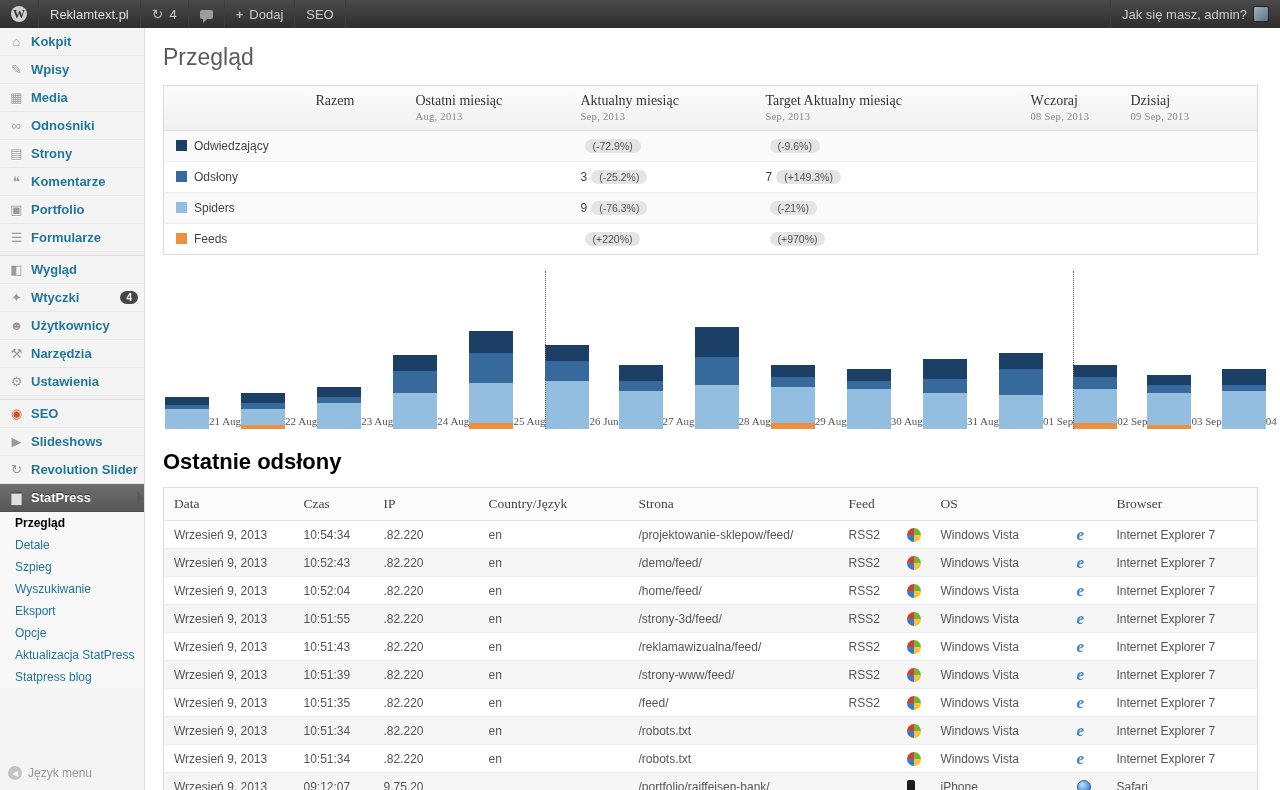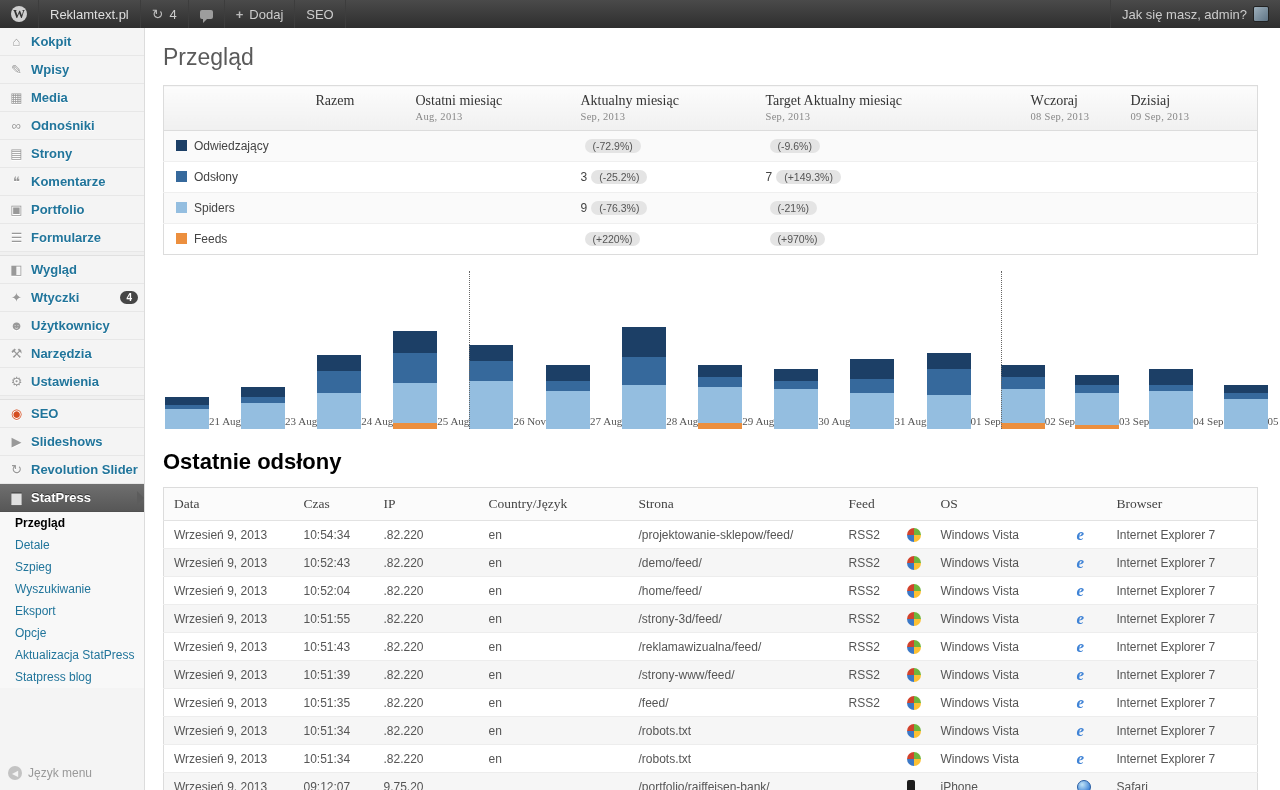--- a/index.html
+++ b/index.html
@@ -276,20 +276,29 @@
             <div class="seg" style="height: 8px; background: rgb(28, 63, 102);"></div>
             <div class="seg" style="height: 4px; background: rgb(54, 105, 156);"></div>
             <div class="seg" style="height: 20px; background: rgb(148, 190, 224);"></div>
           </div>
           <div class="bar-label">21 Aug</div>
         </div>
         <div class="slot">
           <div class="stack">
             <div class="seg" style="height: 10px; background: rgb(28, 63, 102);"></div>
             <div class="seg" style="height: 6px; background: rgb(54, 105, 156);"></div>
+            <div class="seg" style="height: 16px; background: rgb(148, 190, 224);"></div>
+            <div class="seg" style="height: 4px; background: rgb(236, 143, 62);"></div>
+          </div>
+          <div class="bar-label">22 Aug</div>
+        </div>
+        <div class="slot">
+          <div class="stack">
+            <div class="seg" style="height: 10px; background: rgb(28, 63, 102);"></div>
+            <div class="seg" style="height: 6px; background: rgb(54, 105, 156);"></div>
             <div class="seg" style="height: 26px; background: rgb(148, 190, 224);"></div>
           </div>
           <div class="bar-label">23 Aug</div>
         </div>
         <div class="slot">
           <div class="stack">
             <div class="seg" style="height: 16px; background: rgb(28, 63, 102);"></div>
             <div class="seg" style="height: 22px; background: rgb(54, 105, 156);"></div>
             <div class="seg" style="height: 36px; background: rgb(148, 190, 224);"></div>
           </div>
@@ -303,21 +312,21 @@
             <div class="seg" style="height: 6px; background: rgb(236, 143, 62);"></div>
           </div>
           <div class="bar-label">25 Aug</div>
         </div>
         <div class="slot sep">
           <div class="stack">
             <div class="seg" style="height: 16px; background: rgb(28, 63, 102);"></div>
             <div class="seg" style="height: 20px; background: rgb(54, 105, 156);"></div>
             <div class="seg" style="height: 48px; background: rgb(148, 190, 224);"></div>
           </div>
-          <div class="bar-label">26 Nov</div>
+          <div class="bar-label">26 Jun</div>
         </div>
         <div class="slot">
           <div class="stack">
             <div class="seg" style="height: 16px; background: rgb(28, 63, 102);"></div>
             <div class="seg" style="height: 10px; background: rgb(54, 105, 156);"></div>
             <div class="seg" style="height: 38px; background: rgb(148, 190, 224);"></div>
           </div>
           <div class="bar-label">27 Aug</div>
         </div>
         <div class="slot">

